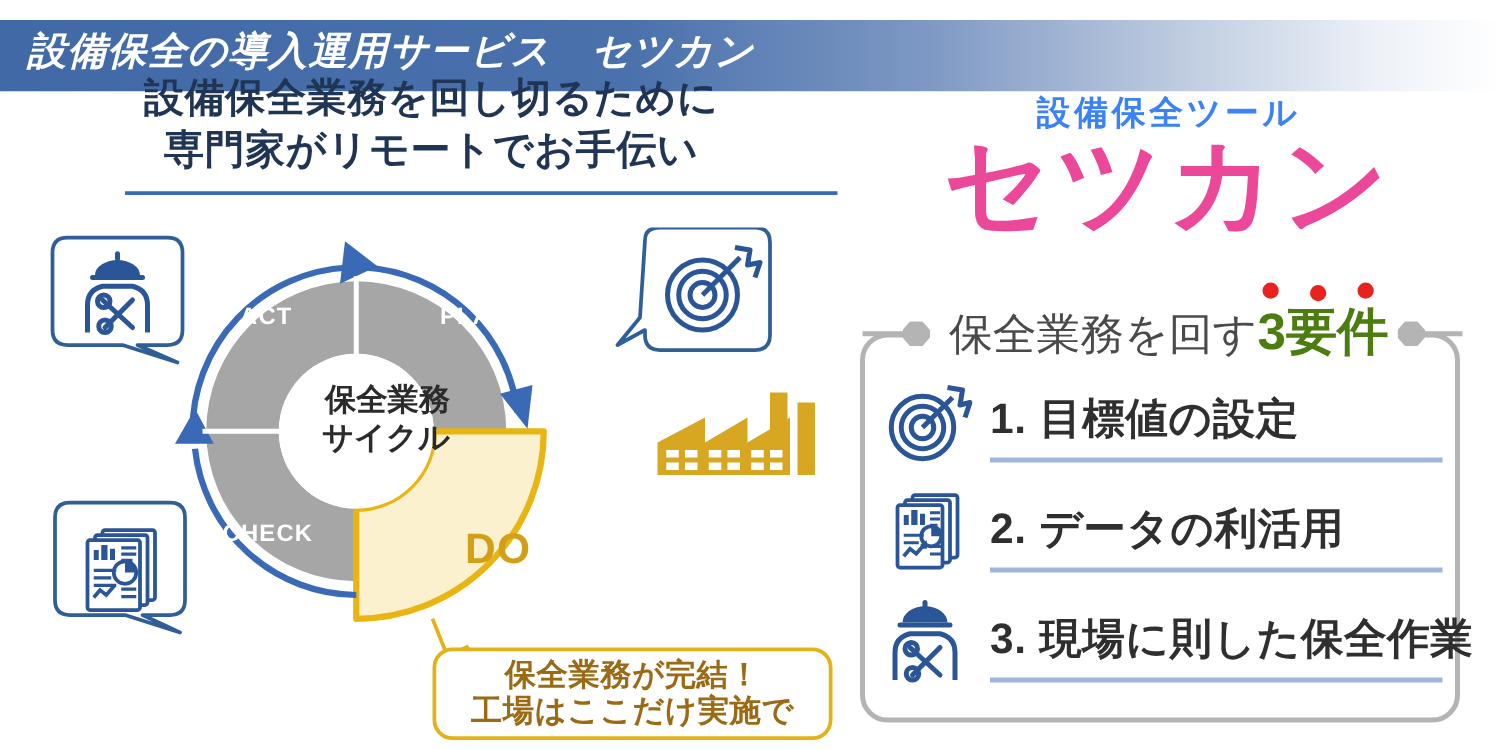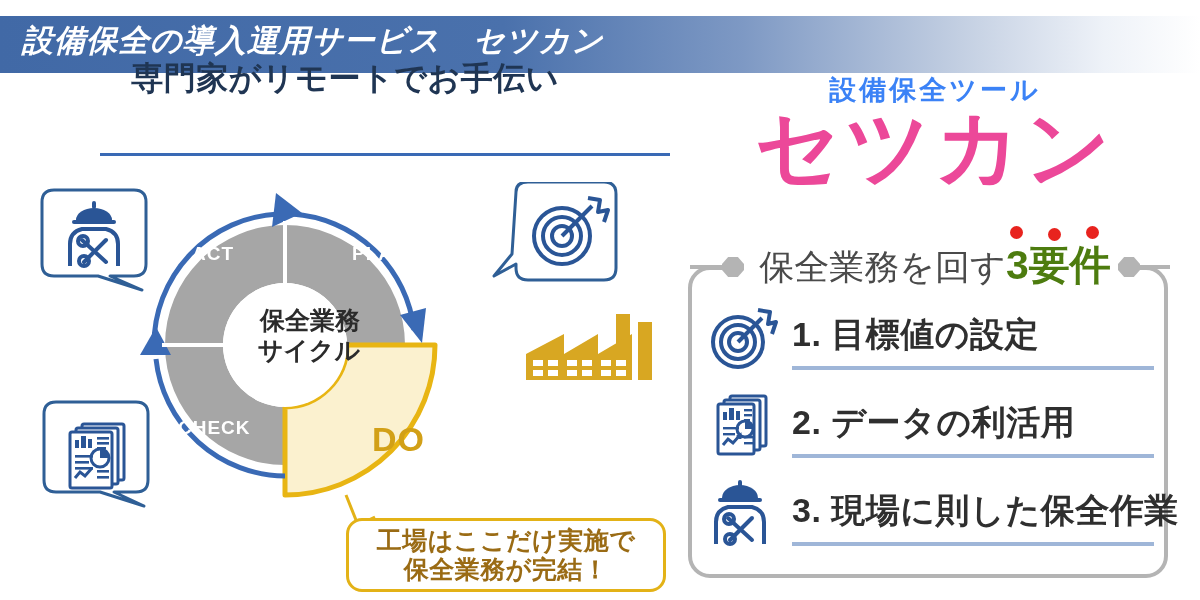--- a/index.html
+++ b/index.html
@@ -124,20 +124,21 @@
 </head>
 <body>
 
 <div class="stage">
 
   <div class="header">
     <div class="header-title">設備保全の導入運用サービス　セツカン</div>
   </div>
 
   <div class="lead">
+    <div>設備保全業務を回し切るために</div>
     <div>専門家がリモートでお手伝い</div>
   </div>
   <div class="lead-rule"></div>
 
   <div class="pdca">
     <svg width="480" height="360" viewBox="0 0 480 360">
 
       <path d="M185 60 A120 120 0 0 0 65 180 L123 180 A62 62 0 0 1 185 118 Z" fill="#a6a6a6"></path>
 
       <path d="M185 60 A120 120 0 0 1 305 180 L247 180 A62 62 0 0 0 185 118 Z" fill="#a6a6a6"></path>
@@ -252,22 +253,22 @@
           <rect x="28" y="60" width="10" height="6"></rect>
         <rect x="47" y="60" width="10" height="6"></rect>
           <rect x="62" y="60" width="10" height="6"></rect>
         <rect x="81" y="60" width="10" height="6"></rect>
           <rect x="96" y="60" width="10" height="6"></rect>
       </g>
     </svg>
   </div>
 
   <div class="callout">
+    <span>保全業務が完結！</span>
     <span>工場はここだけ実施で</span>
-    <span>保全業務が完結！</span>
   </div>
 
   <div class="brand-sub">設備保全ツール</div>
   <div class="brand-main">セツカン</div>
 
   <div class="req-box"></div>
   <div class="req-box-mask"></div>
   <div class="tail l"></div>
   <div class="tail r"></div>
   <div class="knob left"></div>

